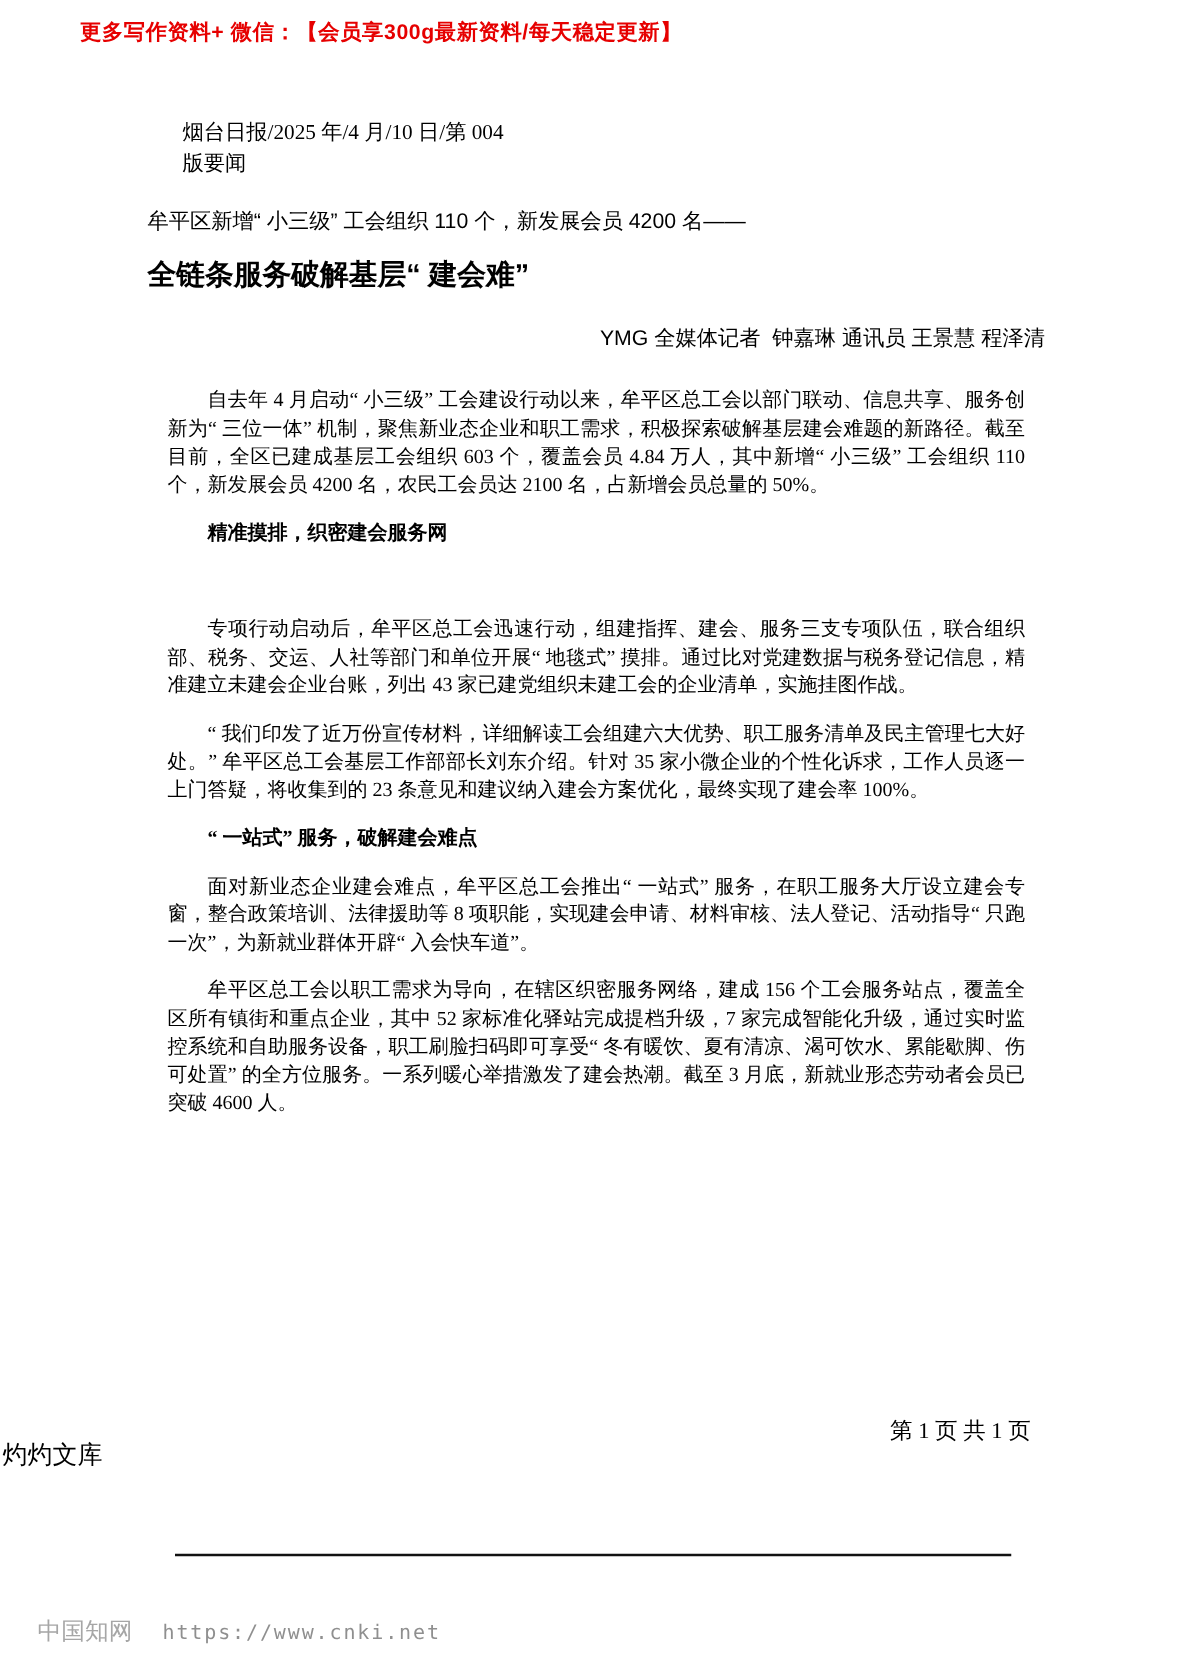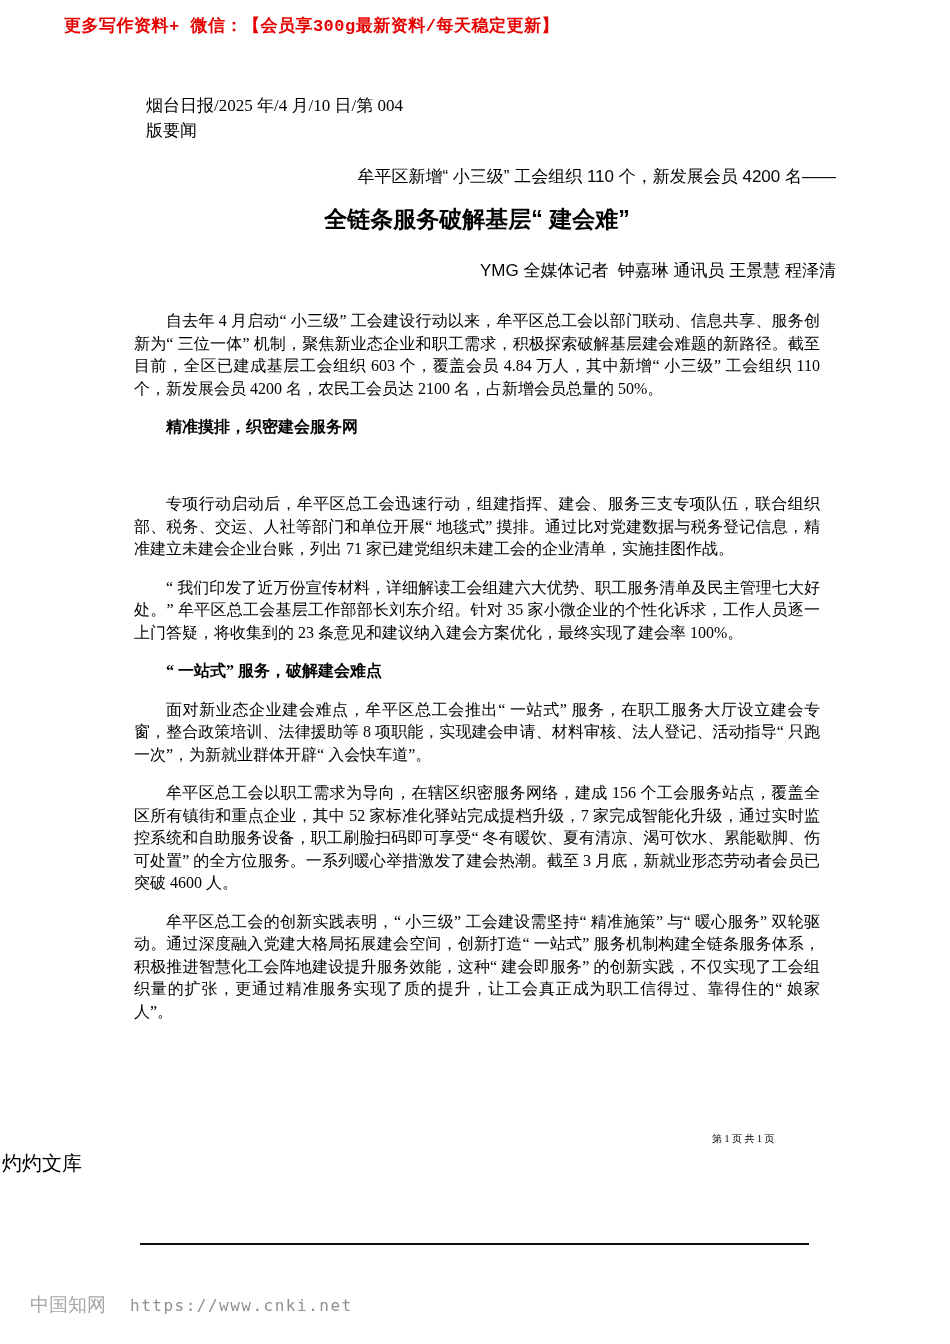--- a/index.html
+++ b/index.html
@@ -6,36 +6,35 @@
   body {
     width:950px; height:1344px;
     background:#ffffff;
     position:relative;
     overflow:hidden;
     font-family:"Liberation Serif","DejaVu Serif",serif;
     color:#000;
   }
   .banner {
     position:absolute; top:14px; left:64px;
-    font-family:Liberation Mono, monospace;
+    font-family:Liberation Sans, sans-serif;
     font-weight:700; font-size:17px; letter-spacing:0.5px;
   }
   .doc {
     position:absolute; left:118px; top:93px; width:718px;
   }
   .source { font-size:17px; line-height:25px;margin-left:28px; }
   .subtitle {
     margin-top:22px;
-    text-align:right;
+    text-align:left;
     font-size:17px;
     font-family:"Liberation Sans","DejaVu Sans",sans-serif;
   }
   .title {
     margin-top:16px;
-    text-align:center;
     font-size:23px; font-weight:700;
     font-family:"Liberation Sans","DejaVu Sans",sans-serif;
   }
   .byline {
     margin-top:24px;
     text-align:right;
     font-size:17px;
     white-space:pre-wrap;
     font-family:"Liberation Sans","DejaVu Sans",sans-serif;
   }
@@ -44,21 +43,21 @@
     margin:16px;
     font-size:16px;
     line-height:22.5px;
     text-align:justify;
     text-indent:2em;
   }
   .article-body p.subhead { font-weight:700; }
   .article-body p.spacer { height:22.5px; }
   .page-info {
     position:absolute; top:1132px; left:712px;
-    font-size:10px;
+    font-size:18px;
   }
   .watermark {
     position:absolute; top:1150px; left:2px;
     font-size:20px;
   }
   .divider {
     position:absolute; top:1243px; left:140px; width:669px;
     border-top:2px solid #111; height:0;
   }
   .cnki-footer {
@@ -88,26 +87,25 @@
   <div class="subtitle">牟平区新增“ 小三级” 工会组织 110 个，新发展会员 4200 名——</div>
 
   <div class="title">全链条服务破解基层“ 建会难”</div>
 
   <div class="byline">YMG 全媒体记者  钟嘉琳 通讯员 王景慧 程泽清</div>
 
   <div class="article-body">
       <p class="body">自去年 4 月启动“ 小三级” 工会建设行动以来，牟平区总工会以部门联动、信息共享、服务创新为“ 三位一体” 机制，聚焦新业态企业和职工需求，积极探索破解基层建会难题的新路径。截至目前，全区已建成基层工会组织 603 个，覆盖会员 4.84 万人，其中新增“ 小三级” 工会组织 110 个，新发展会员 4200 名，农民工会员达 2100 名，占新增会员总量的 50%。</p>
       <p class="subhead">精准摸排，织密建会服务网</p>
       <p class="spacer"></p>
-      <p class="body">专项行动启动后，牟平区总工会迅速行动，组建指挥、建会、服务三支专项队伍，联合组织部、税务、交运、人社等部门和单位开展“ 地毯式” 摸排。通过比对党建数据与税务登记信息，精准建立未建会企业台账，列出 71 家已建党组织未建工会的企业清单，实施挂图作战。</p>
+      <p class="body">专项行动启动后，牟平区总工会迅速行动，组建指挥、建会、服务三支专项队伍，联合组织部、税务、交运、人社等部门和单位开展“ 地毯式” 摸排。通过比对党建数据与税务登记信息，精准建立未建会企业台账，列出 43 家已建党组织未建工会的企业清单，实施挂图作战。</p>
       <p class="body">“ 我们印发了近万份宣传材料，详细解读工会组建六大优势、职工服务清单及民主管理七大好处。” 牟平区总工会基层工作部部长刘东介绍。针对 35 家小微企业的个性化诉求，工作人员逐一上门答疑，将收集到的 23 条意见和建议纳入建会方案优化，最终实现了建会率 100%。</p>
       <p class="subhead">“ 一站式” 服务，破解建会难点</p>
       <p class="body">面对新业态企业建会难点，牟平区总工会推出“ 一站式” 服务，在职工服务大厅设立建会专窗，整合政策培训、法律援助等 8 项职能，实现建会申请、材料审核、法人登记、活动指导“ 只跑一次”，为新就业群体开辟“ 入会快车道”。</p>
       <p class="body">牟平区总工会以职工需求为导向，在辖区织密服务网络，建成 156 个工会服务站点，覆盖全区所有镇街和重点企业，其中 52 家标准化驿站完成提档升级，7 家完成智能化升级，通过实时监控系统和自助服务设备，职工刷脸扫码即可享受“ 冬有暖饮、夏有清凉、渴可饮水、累能歇脚、伤可处置” 的全方位服务。一系列暖心举措激发了建会热潮。截至 3 月底，新就业形态劳动者会员已突破 4600 人。</p>
-      <p class="body">牟平区总工会的创新实践表明，“ 小三级” 工会建设需坚持“ 精准施策” 与“ 暖心服务” 双轮驱动。通过深度融入党建大格局拓展建会空间，创新打造“ 一站式” 服务机制构建全链条服务体系，积极推进智慧化工会阵地建设提升服务效能，这种“ 建会即服务” 的创新实践，不仅实现了工会组织量的扩张，更通过精准服务实现了质的提升，让工会真正成为职工信得过、靠得住的“ 娘家人”。</p>
     </div>
 </div>
 
 <div class="page-info">第 1 页 共 1 页</div>
 
 <div class="watermark">灼灼文库</div>
 
 <div class="divider"></div>
 
 <div class="cnki-footer">

